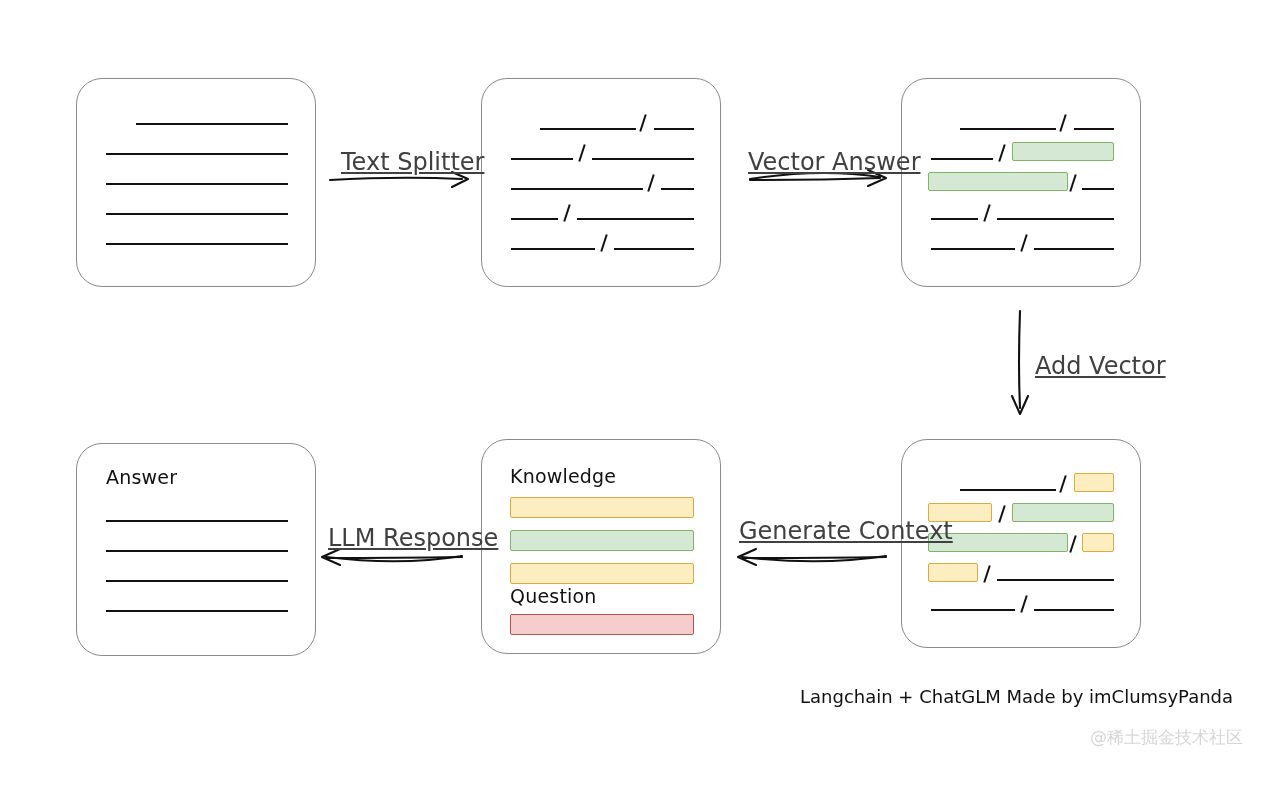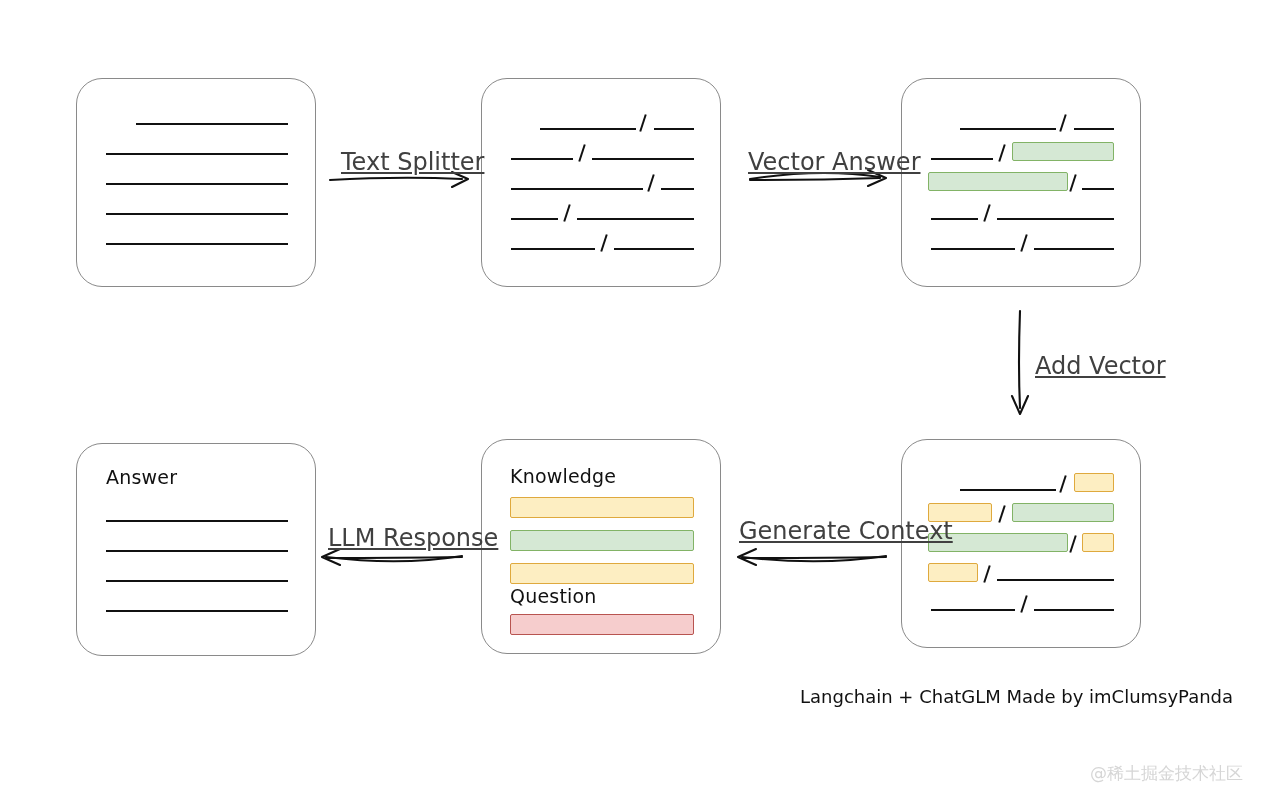--- a/index.html
+++ b/index.html
@@ -231,15 +231,15 @@
   <div class="arrow-label" style="left:748px; top:148px;">Vector Answer</div>
 
   <div class="arrow-label" style="left:1035px; top:352px;">Add Vector</div>
 
   <div class="arrow-label" style="left:739px; top:517px;">Generate Context</div>
 
   <div class="arrow-label" style="left:328px; top:524px;">LLM Response</div>
 
   <div class="footer-note" style="left:784px; top:686px;margin-left:16px;">Langchain + ChatGLM Made by imClumsyPanda</div>
 
-  <div class="watermark" style="left:1090px; top:762px;">@稀土掘金技术社区</div>
+  <div class="watermark" style="left:1090px; top:726px;">@稀土掘金技术社区</div>
 
 </div>
 
 </body></html>

